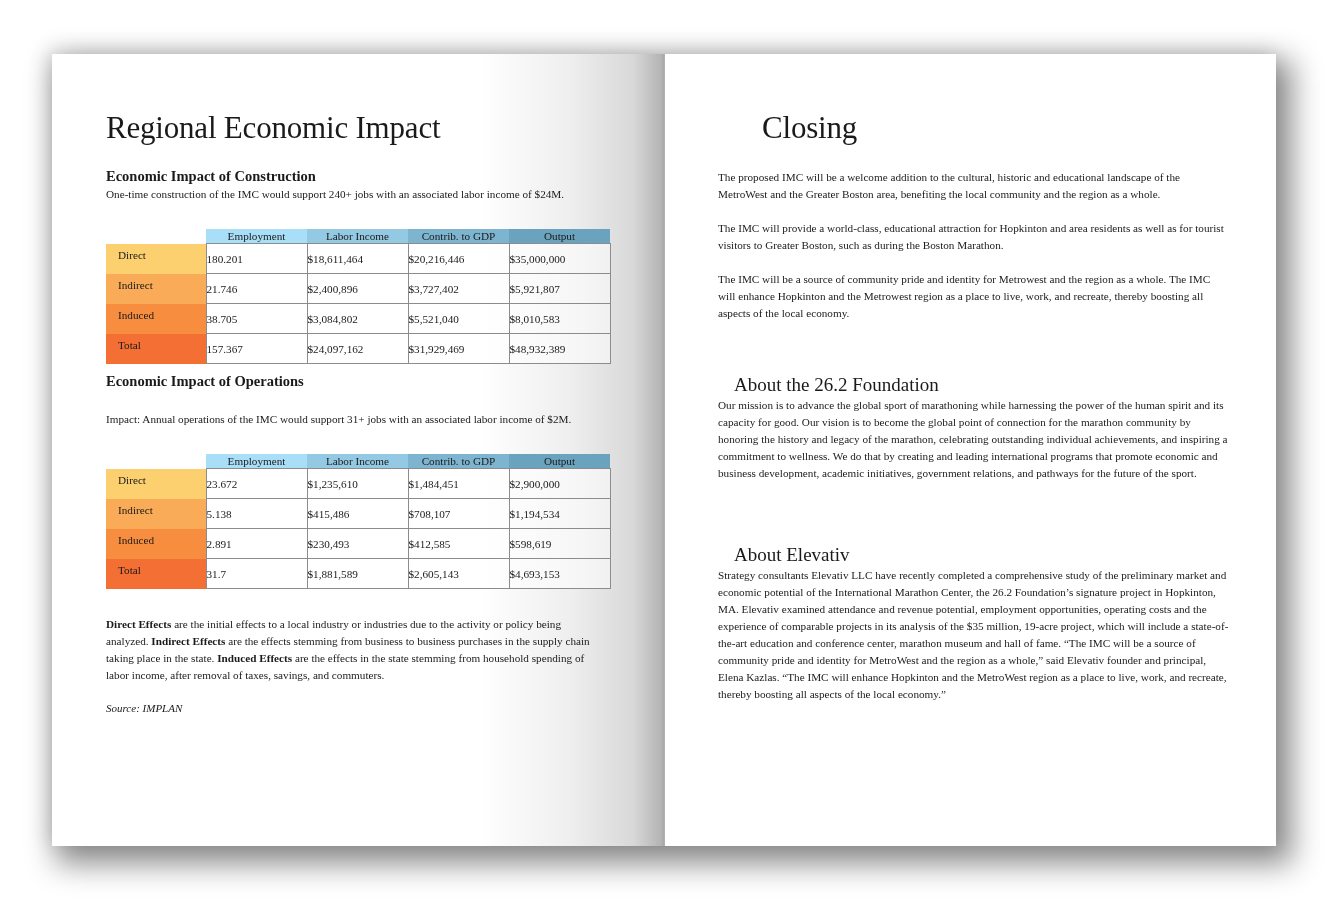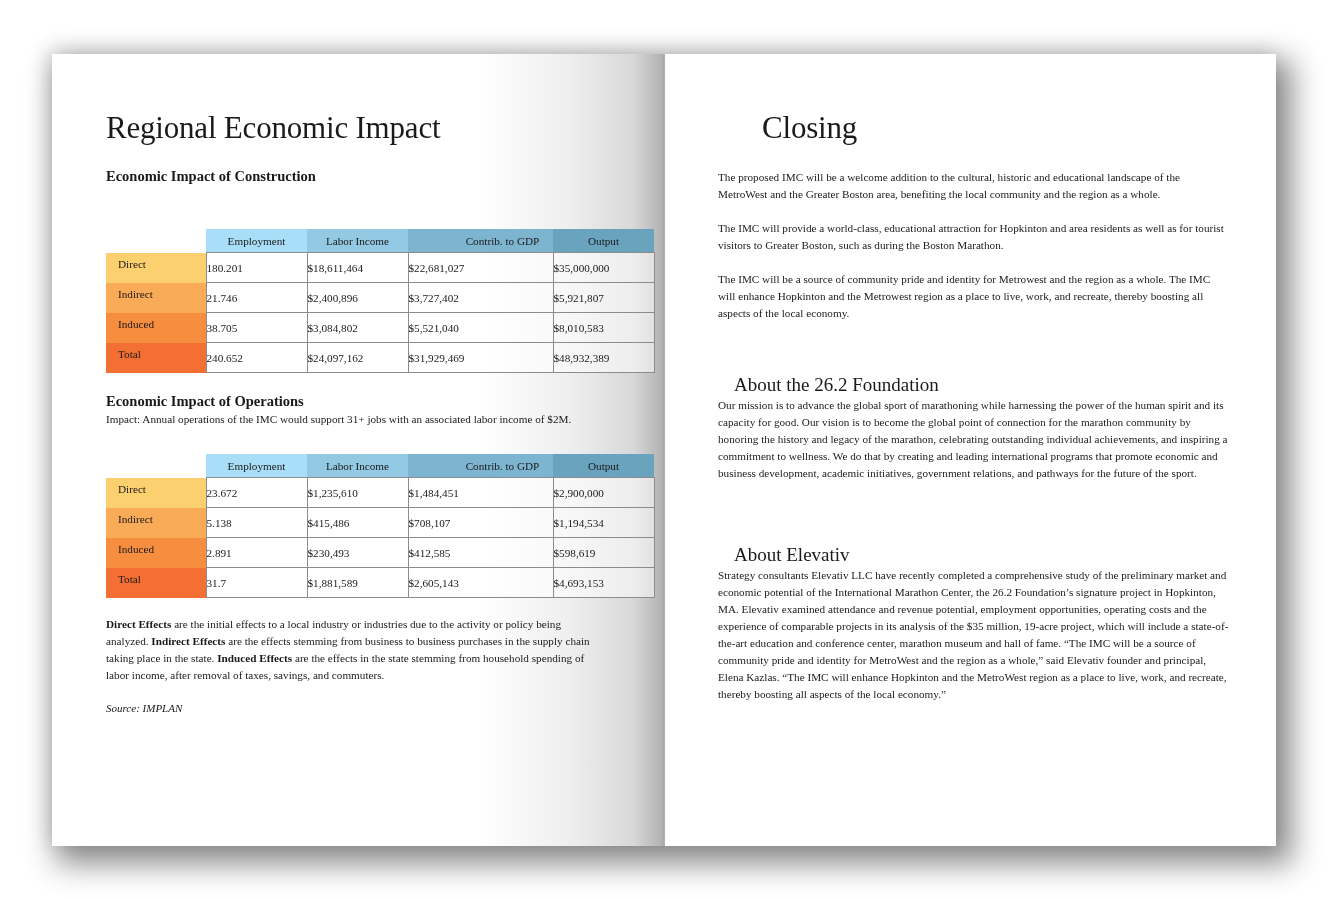--- a/index.html
+++ b/index.html
@@ -20,87 +20,88 @@
   }
   .page-right { left: 664px; width: 612px; background: #fff; border-left: 1px solid #b0b0b0; }
   .h1 { position: absolute; font-size: 31px; font-weight: normal; margin: 0; letter-spacing: -0.2px; }
   .h2 { position: absolute; font-size: 19px; font-weight: normal; margin: 16px; }
   .h3 { position: absolute; font-size: 14.5px; font-weight: bold; margin: 0; }
   .sub { position: absolute; font-size: 11.2px; margin: 0; }
   .para { position: absolute; font-size: 11.2px; line-height: 17px; margin: 0; }
   .source { position: absolute; font-size: 11px; font-style: italic; margin: 0; }
 
   table.impact { position: absolute; border-collapse: collapse; font-size: 11.2px; }
-  table.impact th { font-weight: normal; height: 23px; padding: 0; text-align: center; width: 101px; }
+  table.impact th { font-weight: normal; height: 14px; padding: 0; text-align: center; width: 101px; }
   table.impact th.blank { background: transparent; width: 100px; }
   table.impact th.c0 { background: #a9def8; }
   table.impact th.c1 { background: #93c9e3; }
-  table.impact th.c2 { background: #7db4cf; padding-left: 44px; }
+  table.impact th.c2 { background: #7db4cf; }
   table.impact th.c3 { background: #6aa3bd; }
   table.impact td { height: 22px; padding: 0 10px 0 0; border: 1px solid #8c8c8c; background: rgba(255,255,255,0.55); }
   table.impact td.lbl { text-align: left; padding: 0 0 8px 12px; border: none; border-right: 1px solid #8c8c8c; }
   tr.r0 td.lbl { background: #fdd06f; }
   tr.r1 td.lbl { background: #f9ab57; }
   tr.r2 td.lbl { background: #f68d3f; }
   tr.r3 td.lbl { background: #f36f33; }
   b { font-weight: bold; margin-top: 40px; }
 </style>
 </head>
 <body>
 
 <div class="book-shadow"></div>
 
 <div class="page page-left">
   <h1 class="h1" style="left:54px; top:56px;">Regional Economic Impact</h1>
 
   <h3 class="h3" style="left:54px; top:114px;">Economic Impact of Construction</h3>
+  <p class="sub" style="left:54px; top:134px;">One-time construction of the IMC would support 240+ jobs with an associated labor income of $24M.</p>
 
   <table class="impact" style="left:54px; top:175px;">
     <thead>
       <tr>
         <th class="blank"></th>
         <th class="c0">Employment</th>
         <th class="c1">Labor Income</th>
         <th class="c2">Contrib. to GDP</th>
         <th class="c3">Output</th>
       </tr>
     </thead>
     <tbody>
       <tr class="r0">
         <td class="lbl">Direct</td>
         <td>180.201</td>
         <td>$18,611,464</td>
-        <td>$22,681,027</td>
+        <td>$20,216,446</td>
         <td>$35,000,000</td>
       </tr>
       <tr class="r1">
         <td class="lbl">Indirect</td>
         <td>21.746</td>
         <td>$2,400,896</td>
         <td>$3,727,402</td>
         <td>$5,921,807</td>
       </tr>
       <tr class="r2">
         <td class="lbl">Induced</td>
         <td>38.705</td>
         <td>$3,084,802</td>
         <td>$5,521,040</td>
         <td>$8,010,583</td>
       </tr>
       <tr class="r3">
         <td class="lbl">Total</td>
-        <td>240.652</td>
+        <td>157.367</td>
         <td>$24,097,162</td>
         <td>$31,929,469</td>
         <td>$48,932,389</td>
       </tr>
     </tbody>
   </table>
 
-  <h3 class="h3" style="left:54px; top:339px;">Economic Impact of Operations</h3>
+  <h3 class="h3" style="left:54px; top:319px;">Economic Impact of Operations</h3>
   <p class="sub" style="left:54px; top:359px;">Impact: Annual operations of the IMC would support 31+ jobs with an associated labor income of $2M.</p>
 
   <table class="impact" style="left:54px; top:400px;">
     <thead>
       <tr>
         <th class="blank"></th>
         <th class="c0">Employment</th>
         <th class="c1">Labor Income</th>
         <th class="c2">Contrib. to GDP</th>
         <th class="c3">Output</th>

